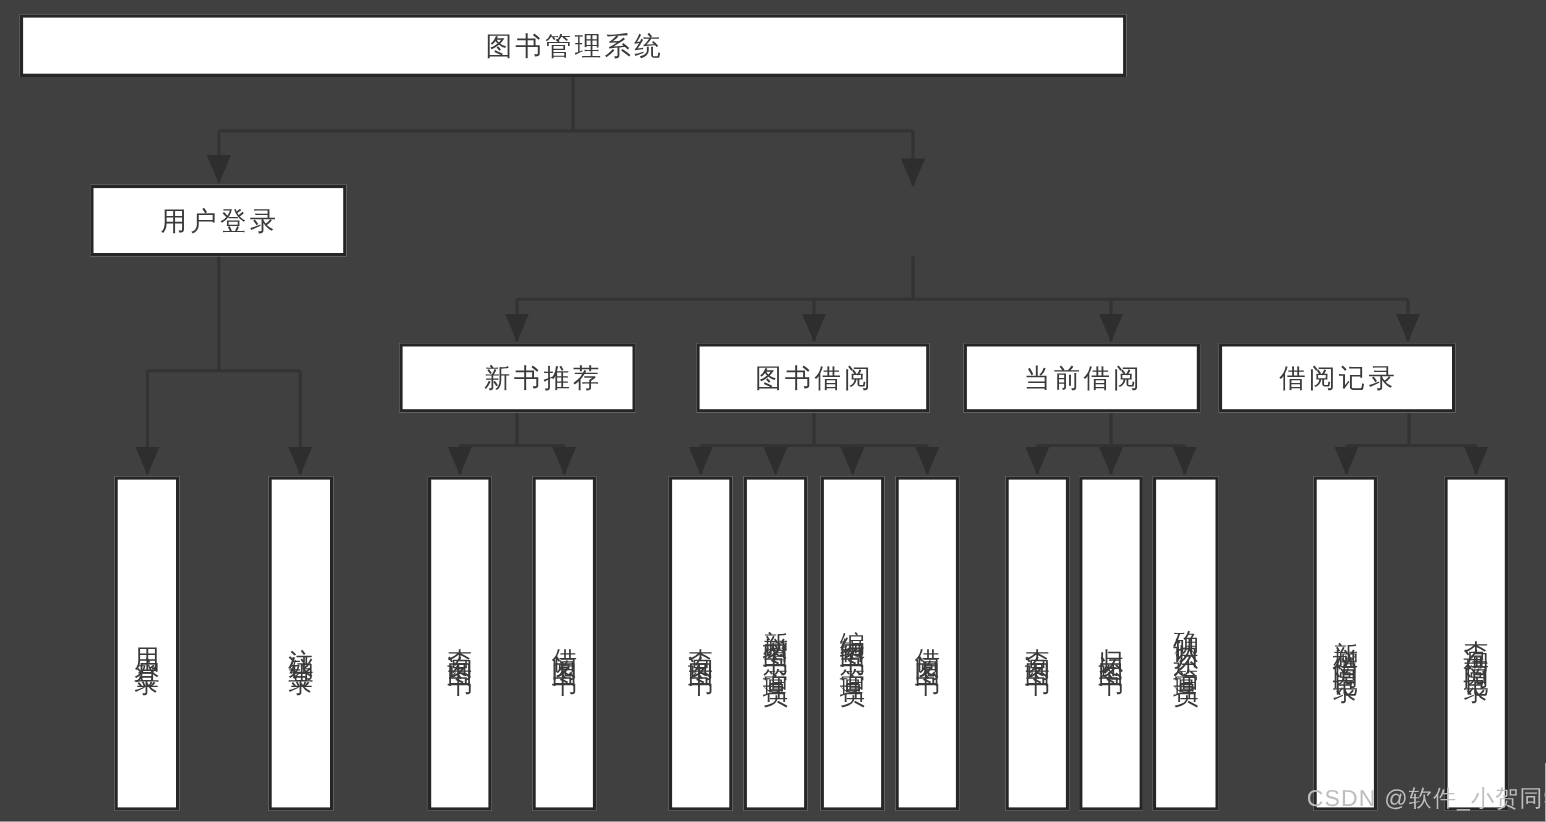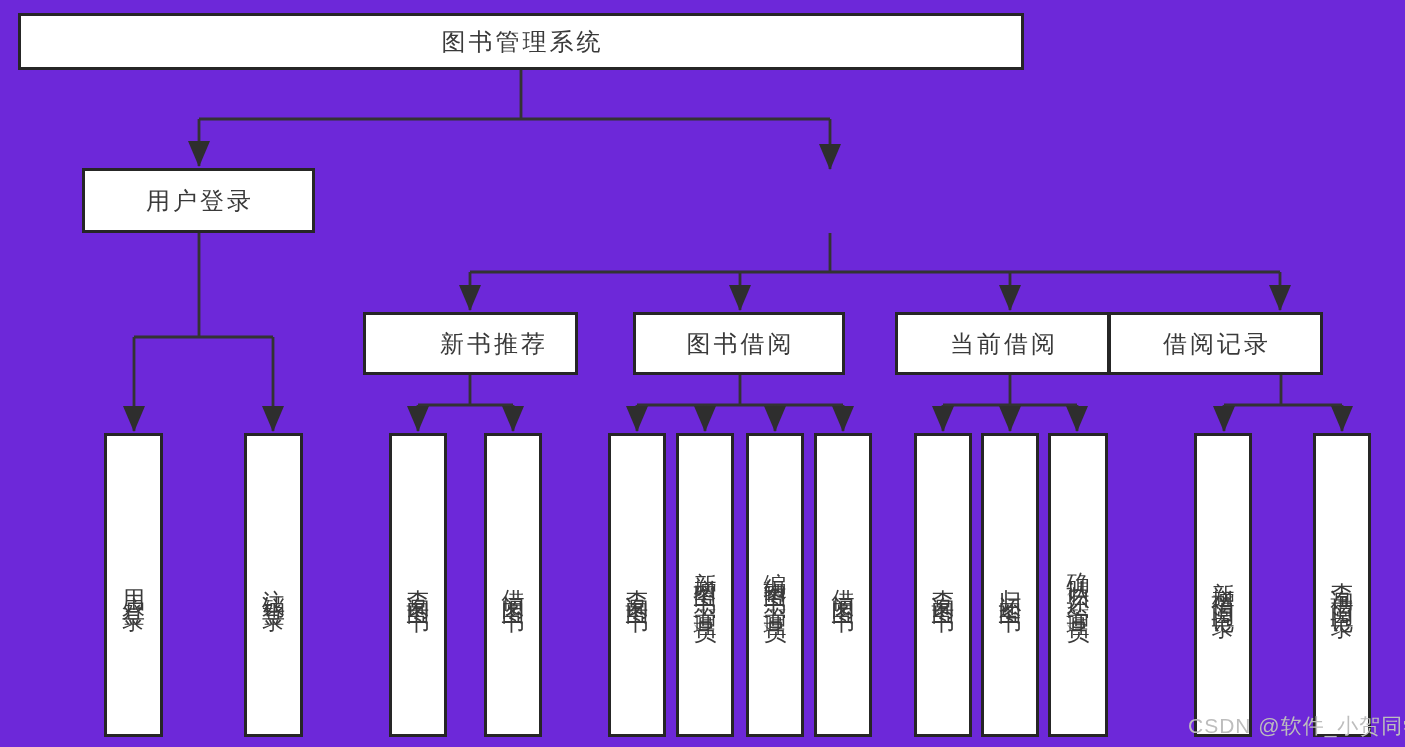--- a/index.html
+++ b/index.html
@@ -4,21 +4,21 @@
 <style>
   html, body {
     margin: 0;
     padding: 0;
     background: #ffffff;
   }
   .canvas {
     position: relative;
     width: 1405px;
     height: 747px;
-    background: #6d28d9;
+    background: #404040;
     font-family: "Liberation Sans", sans-serif;
     overflow: hidden;
   }
   .connectors {
     position: absolute;
     left: 0;
     top: 0;
     pointer-events: none;
   }
   .box {
@@ -102,21 +102,21 @@
       <line x1="1342" y1="405" x2="1342" y2="431"></line>
     </g>
   </svg>
 
   <div class="box h" style="left:18px; top:13px; width:1006px; height:57px;">图书管理系统</div>
 
   <div class="box h" style="left:82px; top:168px; width:233px; height:65px;">用户登录</div>
 
   <div class="box h" style="left:363px; top:312px; width:215px; height:63px;padding-left:44px;">新书推荐</div>
   <div class="box h" style="left:633px; top:312px; width:212px; height:63px;">图书借阅</div>
-  <div class="box h" style="left:895px; top:312px; width:215px; height:63px;">当前借阅</div>
+  <div class="box h" style="left:876px; top:312px; width:215px; height:63px;">当前借阅</div>
   <div class="box h" style="left:1108px; top:312px; width:215px; height:63px;">借阅记录</div>
 
   <div class="box v" style="left:104px; top:433px; width:59px; height:304px;">用户登录</div>
   <div class="box v" style="left:244px; top:433px; width:59px; height:304px;">注销登录</div>
 
   <div class="box v" style="left:389px; top:433px; width:58px; height:304px;">查询图书</div>
   <div class="box v" style="left:484px; top:433px; width:58px; height:304px;">借阅图书</div>
 
   <div class="box v" style="left:608px; top:433px; width:58px; height:304px;">查询图书</div>
   <div class="box v" style="left:676px; top:433px; width:58px; height:304px;">新增图书（管理员）</div>

